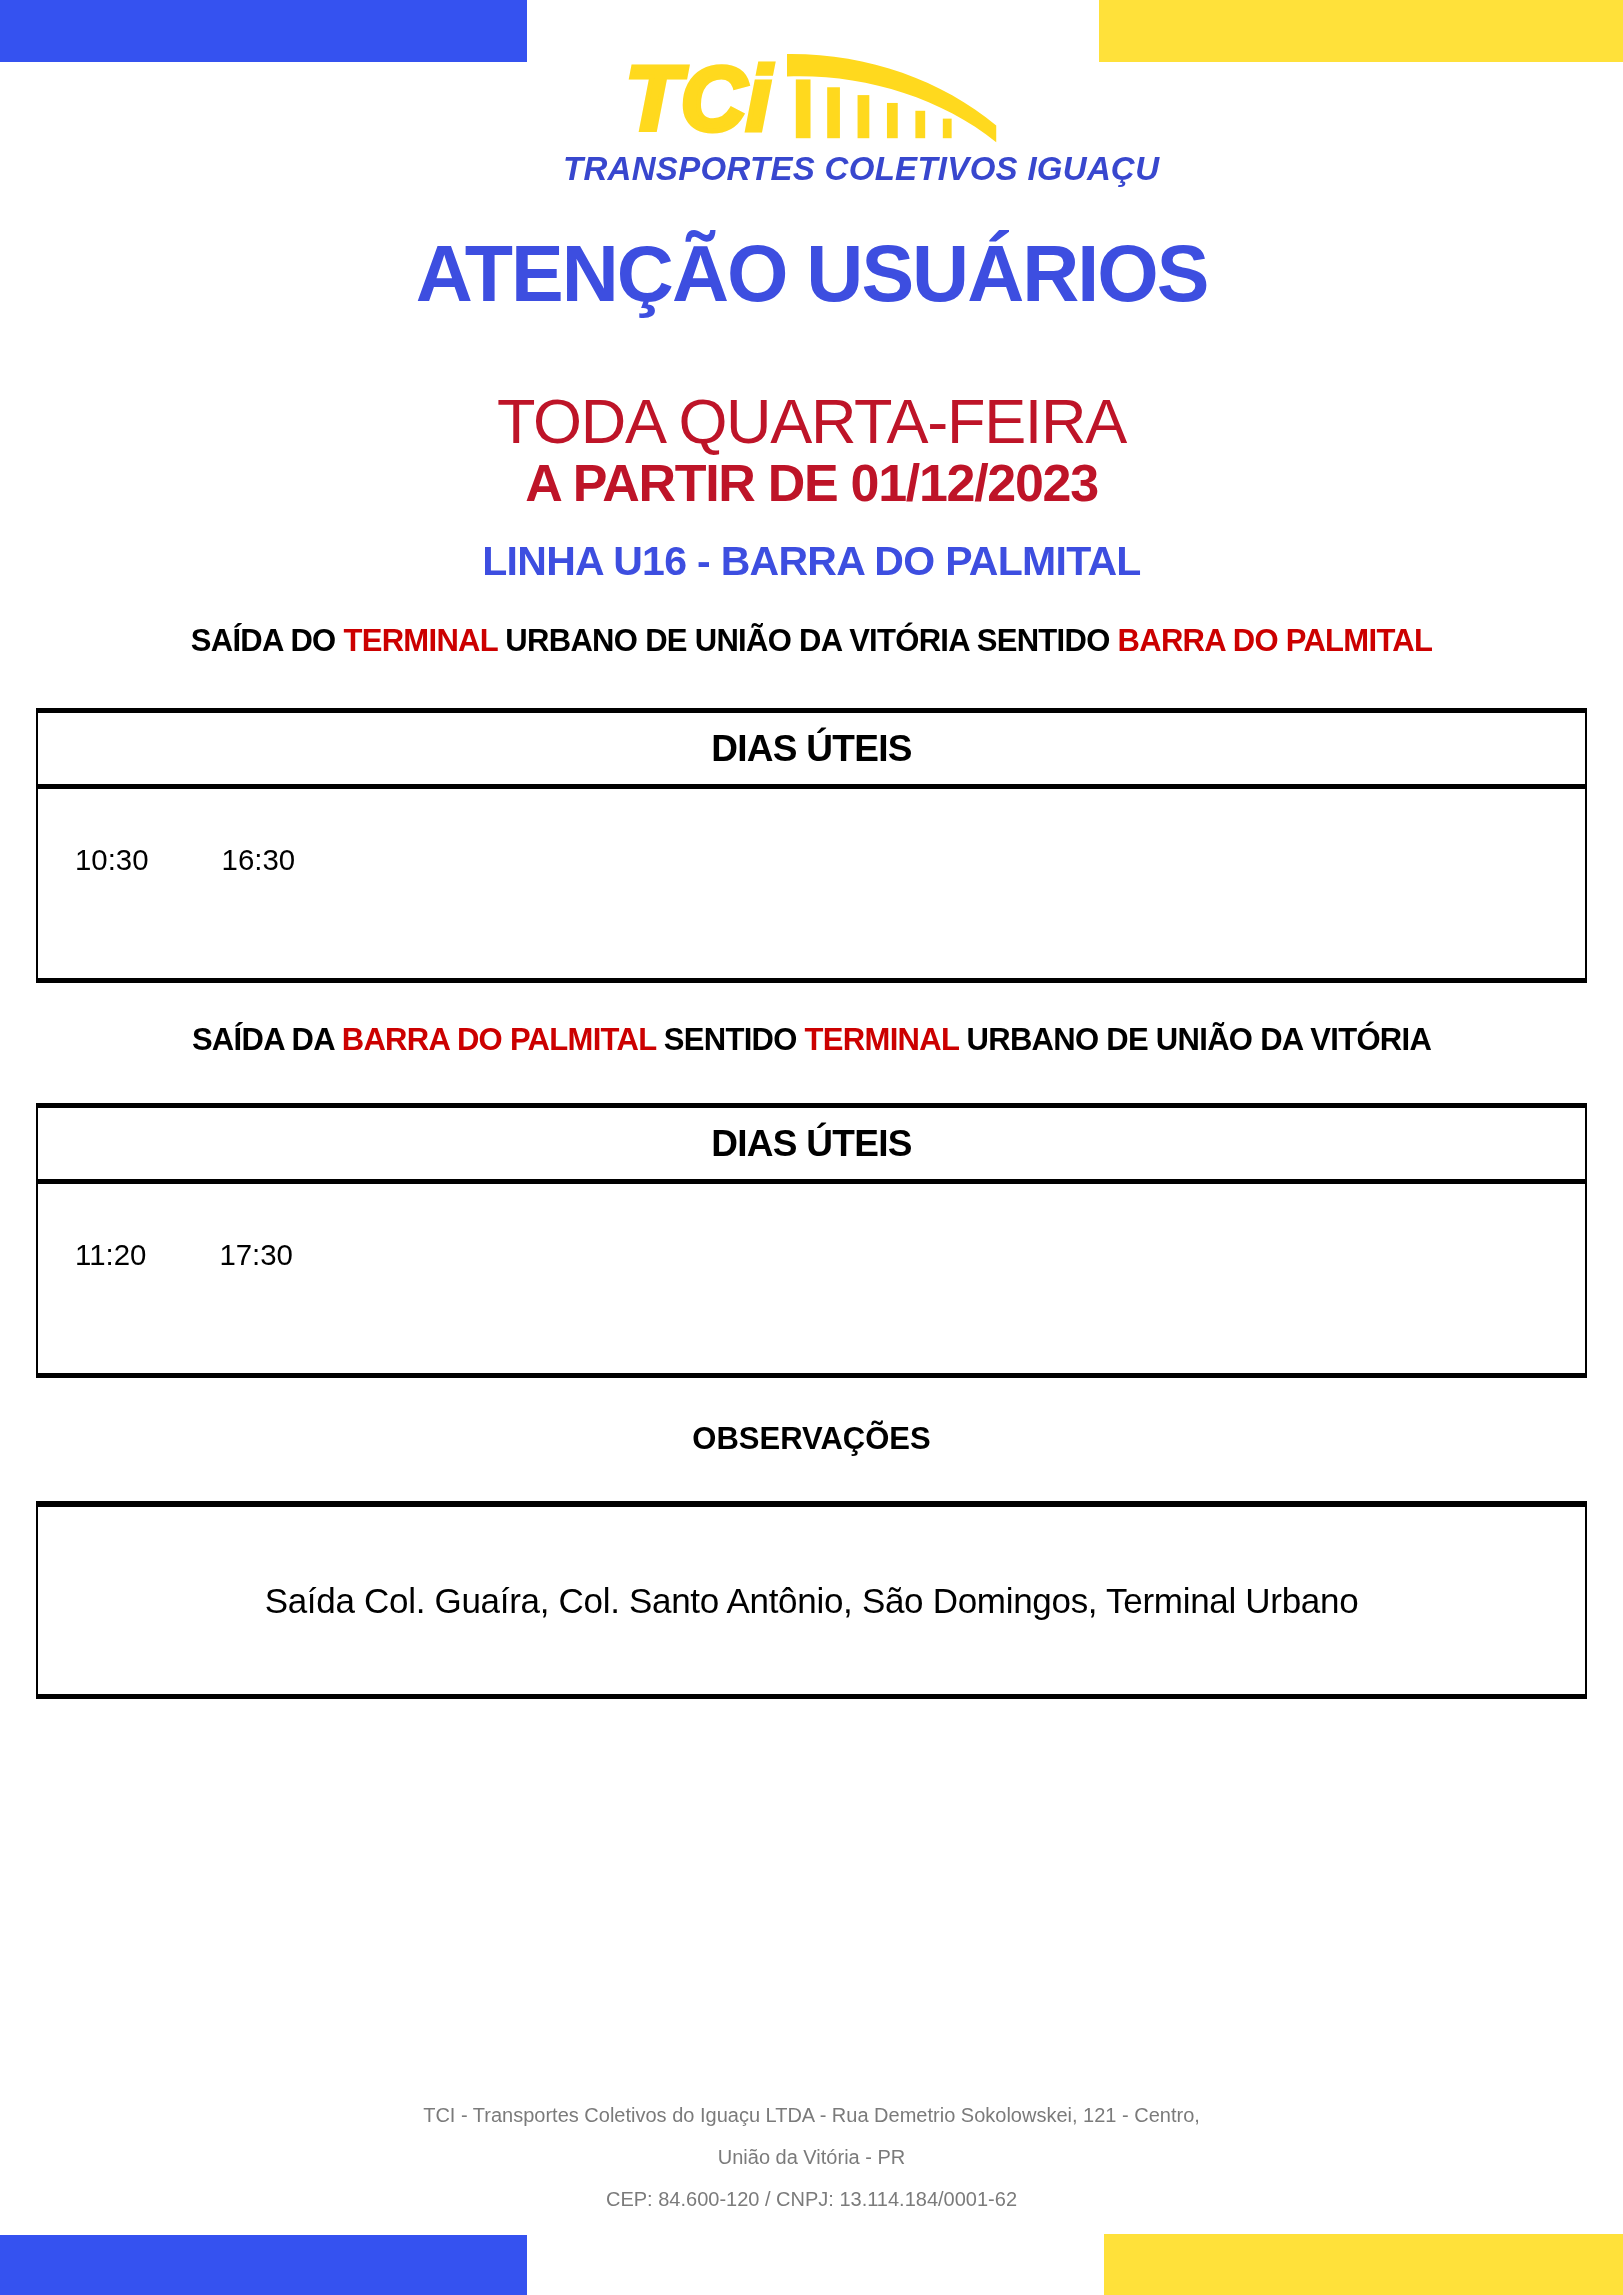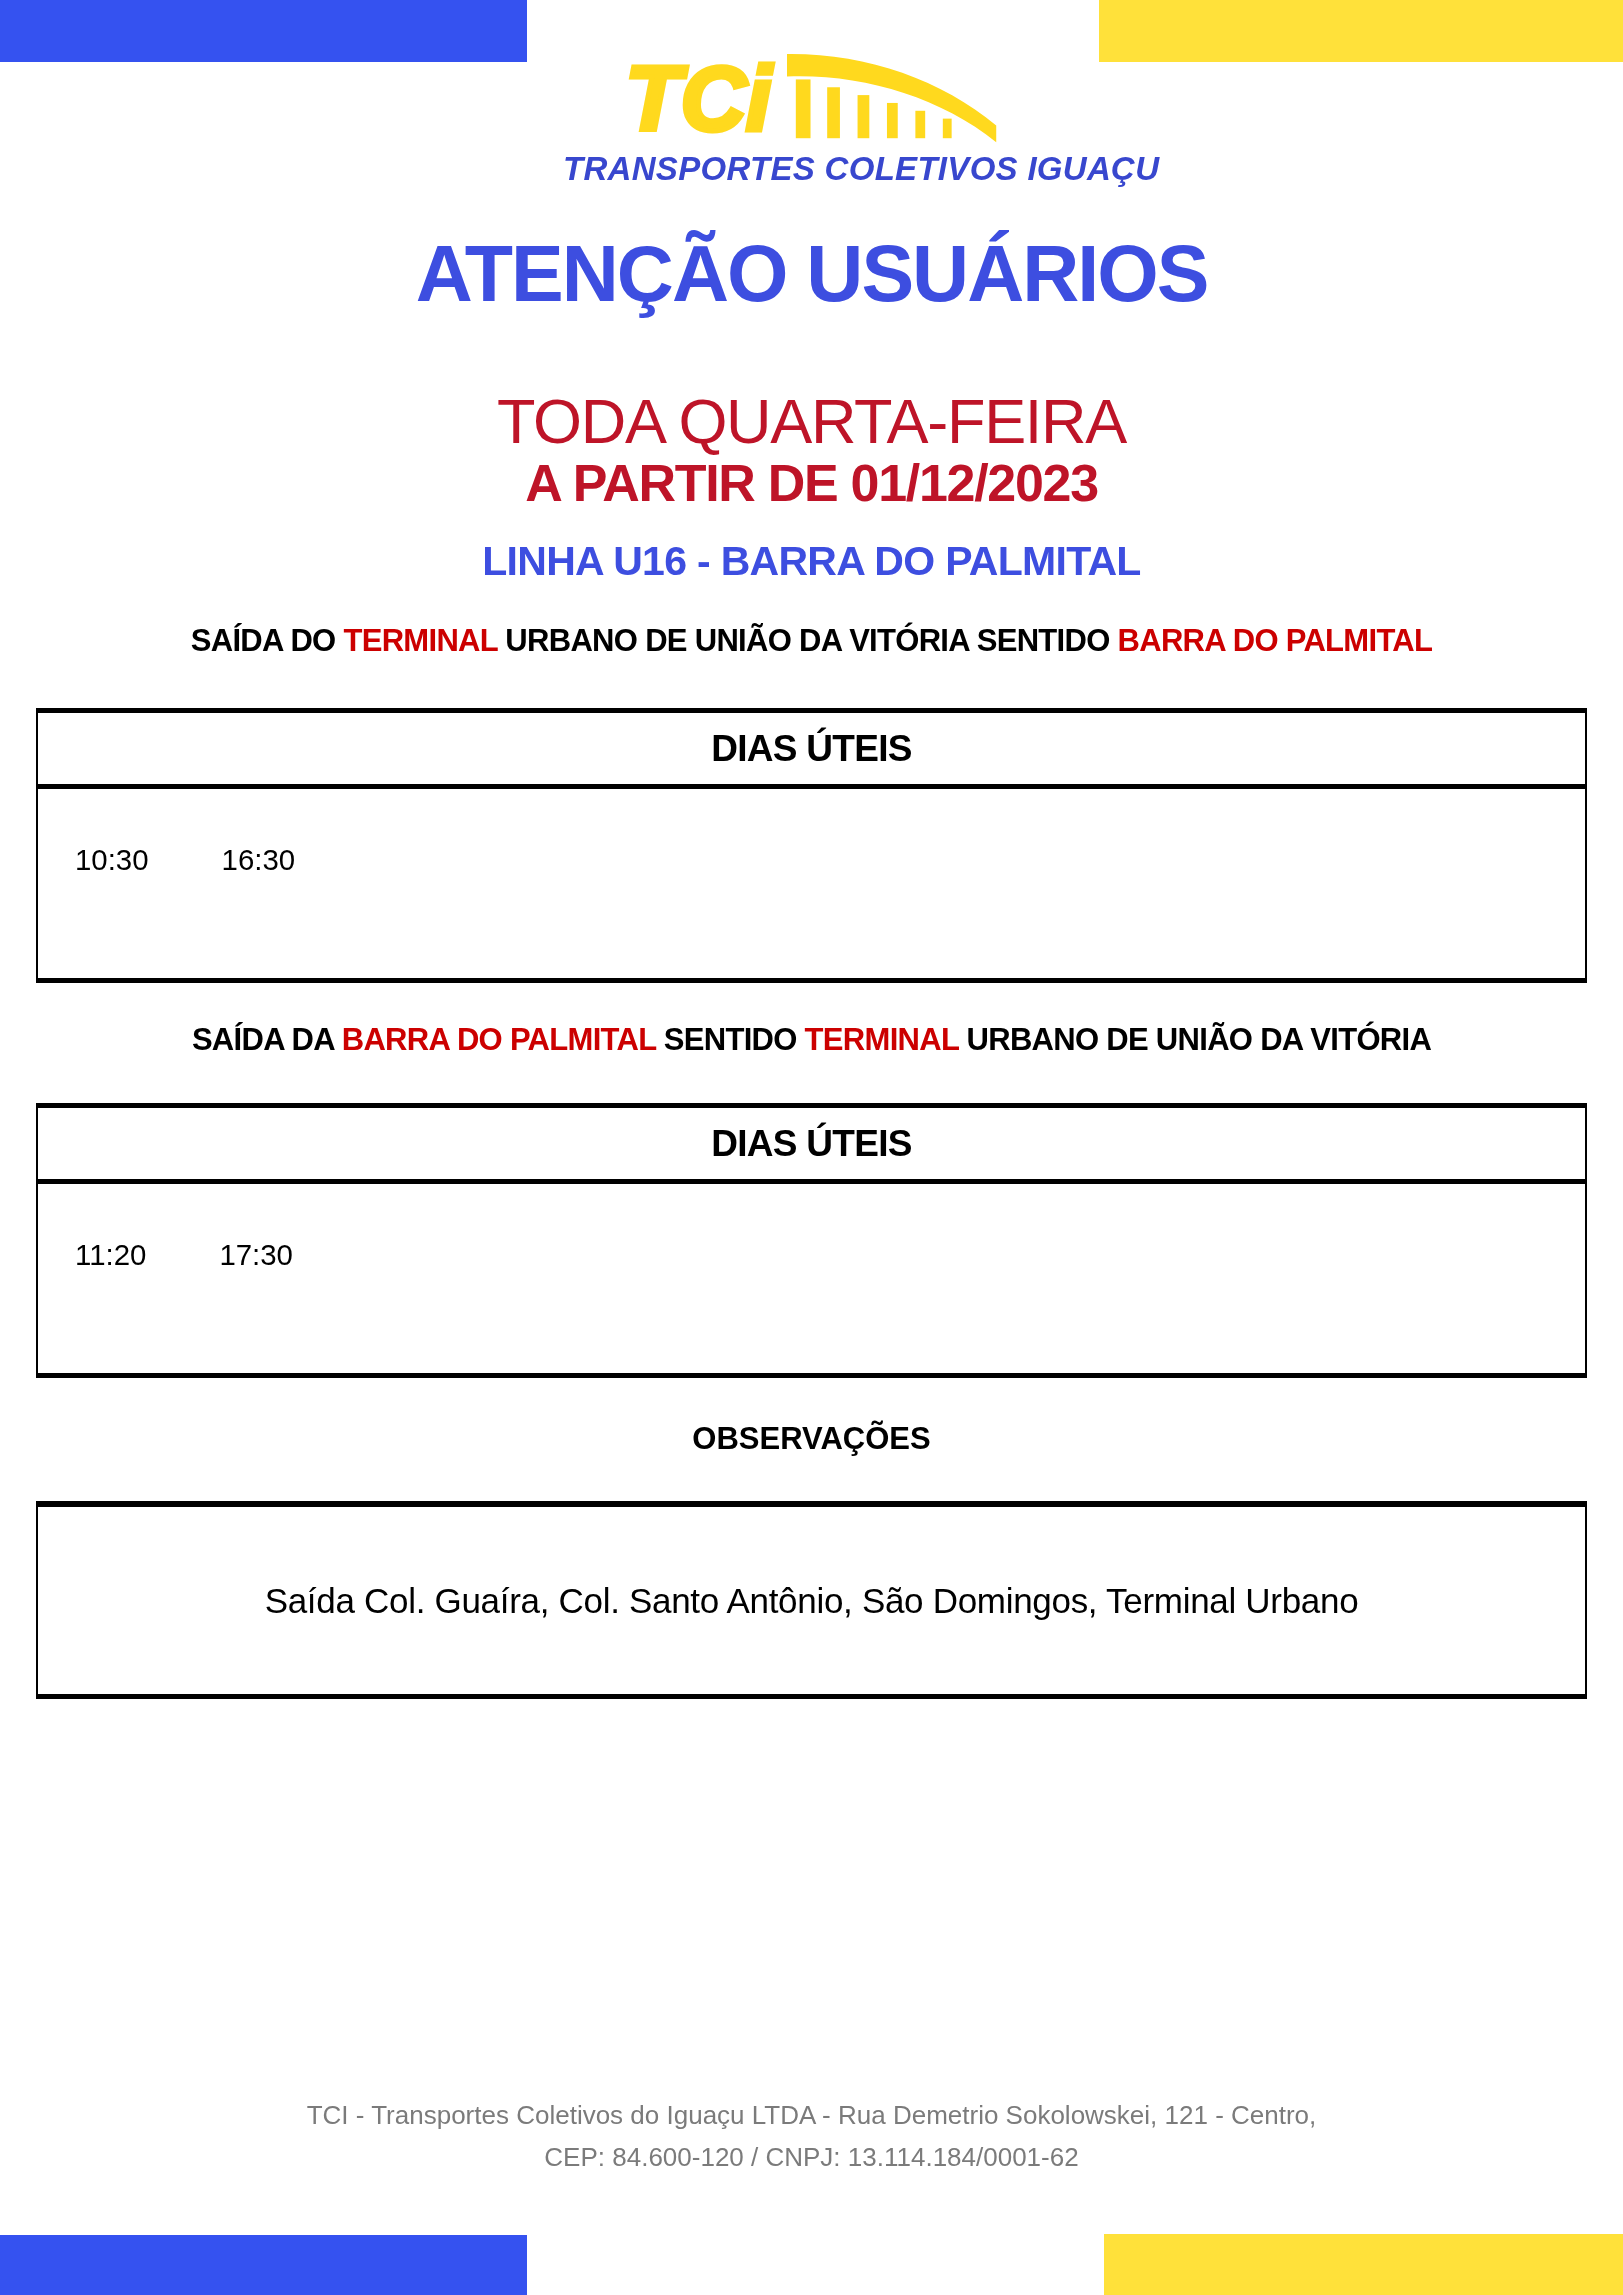--- a/index.html
+++ b/index.html
@@ -64,21 +64,21 @@
   .obs-box{
     position:absolute;left:36px;top:1501px;width:1551px;height:198px;
     border:2.6px solid #000;border-top-width:6.5px;border-bottom-width:5.9px;
     box-sizing:border-box;background:#fff;
     display:flex;align-items:center;justify-content:center;
   }
   .obs-text{font-size:35px;color:#000;letter-spacing:-0.3px;}
 
   .footer{
     position:absolute;left:0;top:2094px;width:100%;
-    text-align:center;color:#7b7b7b;font-size:26px;line-height:42px;
+    text-align:center;color:#7b7b7b;font-size:20px;line-height:42px;
   }
 </style>
 </head>
 <body>
 
 <div class="page">
 
   <div class="bar bar-top-left"></div>
   <div class="bar bar-top-right"></div>
   <div class="bar bar-bottom-left"></div>
@@ -132,17 +132,18 @@
     </div>
   </div>
 
   <div class="center-line obs-title">OBSERVAÇÕES</div>
   <div class="obs-box">
     <span class="obs-text">Saída Col. Guaíra, Col. Santo Antônio, São Domingos, Terminal Urbano</span>
   </div>
 
   <div class="footer">
     <div>TCI - Transportes Coletivos do Iguaçu LTDA - Rua Demetrio Sokolowskei, 121 - Centro,</div>
+    <div>União da Vitória - PR</div>
     <div>CEP: 84.600-120 / CNPJ: 13.114.184/0001-62</div>
   </div>
 
 </div>
 
 
 </body></html>

